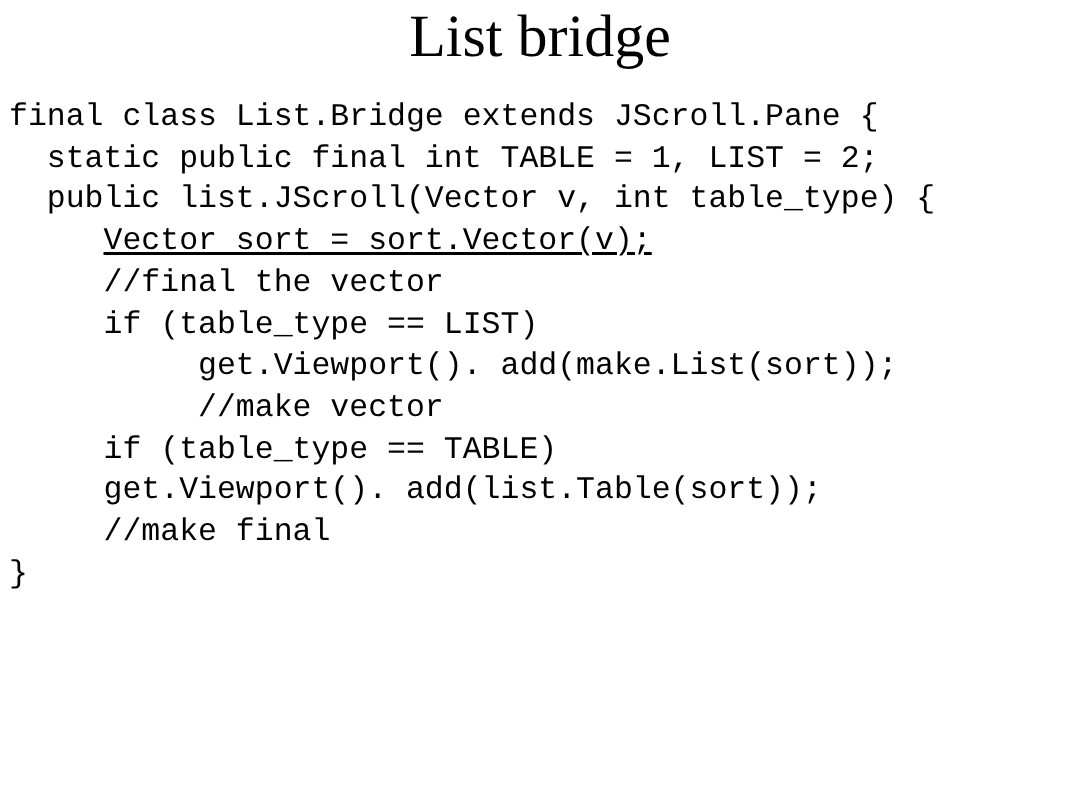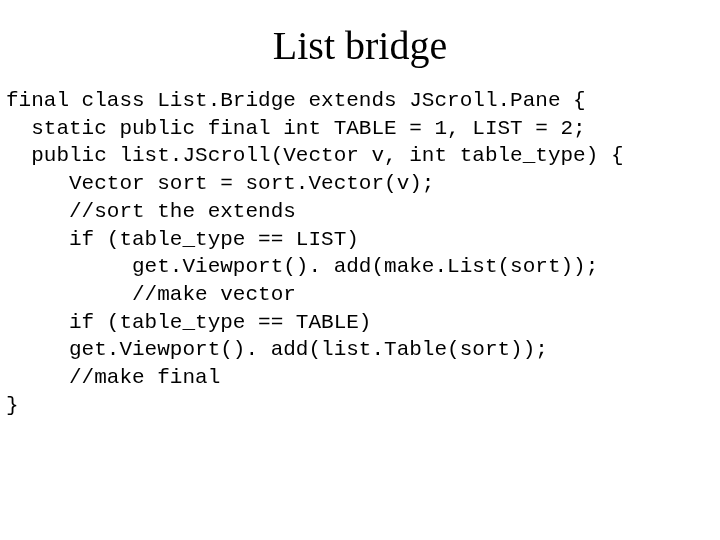--- a/index.html
+++ b/index.html
@@ -14,44 +14,44 @@
   .slide {
     width: 720px;
     height: 540px;
     position: relative;
     box-sizing: border-box;
   }
   .title {
     text-align: center;
     font-size: 40px;
     font-weight: normal;
-    padding-top: 22px;
     padding-bottom: 18px;
   }
   .code {
     font-family: "Courier New", Courier, monospace;
     font-size: 21px;
     line-height: 1.32;
     white-space: pre;
     padding-left: 6px;
     letter-spacing: 0px;
   }
   .u {
+    text-decoration: underline;
   }
 </style>
 </head>
 <body>
 
 <div class="slide">
   <div class="title">List bridge</div>
   <div class="code"><span>final class List.Bridge extends JScroll.Pane {</span>
 <span>  static public final int TABLE = 1, LIST = 2;</span>
 <span>  public list.JScroll(Vector v, int table_type) {</span>
 <span>     </span><span class="u">Vector sort = sort.Vector(v);</span>
-<span>     //sort the extends</span>
+<span>     //final the vector</span>
 <span>     if (table_type == LIST)</span>
 <span>          get.Viewport(). add(make.List(sort));</span>
 <span>          //make vector</span>
 <span>     if (table_type == TABLE)</span>
 <span>     get.Viewport(). add(list.Table(sort));</span>
 <span>     //make final</span>
 <span>}</span></div>
 </div>
 
 </body></html>

